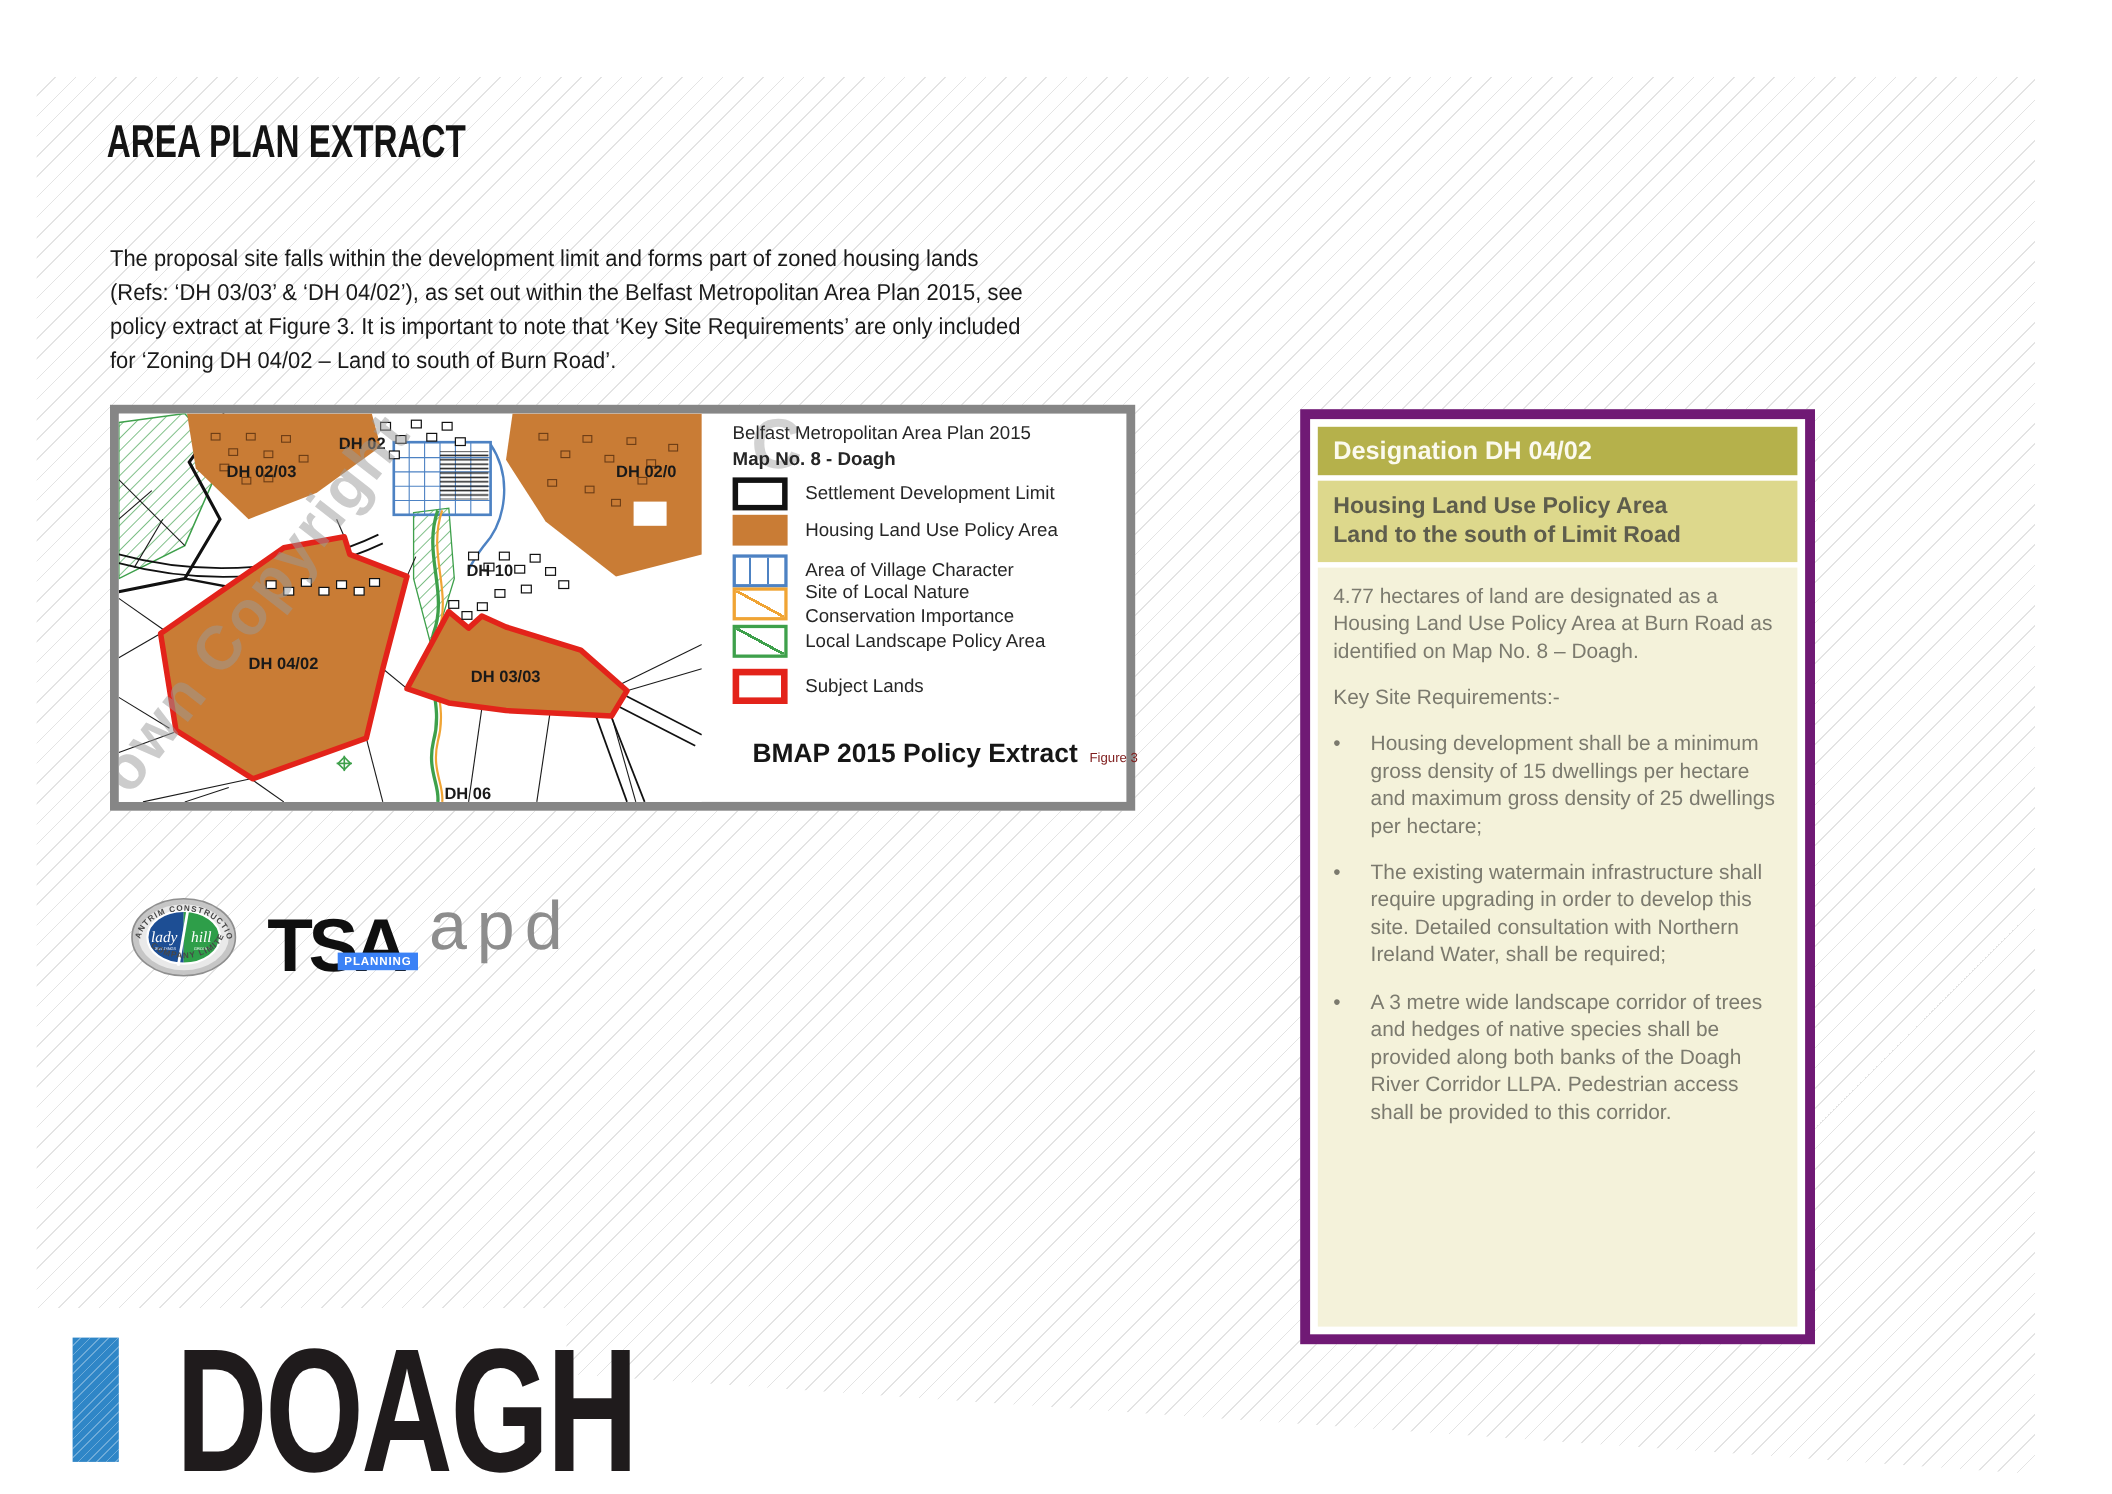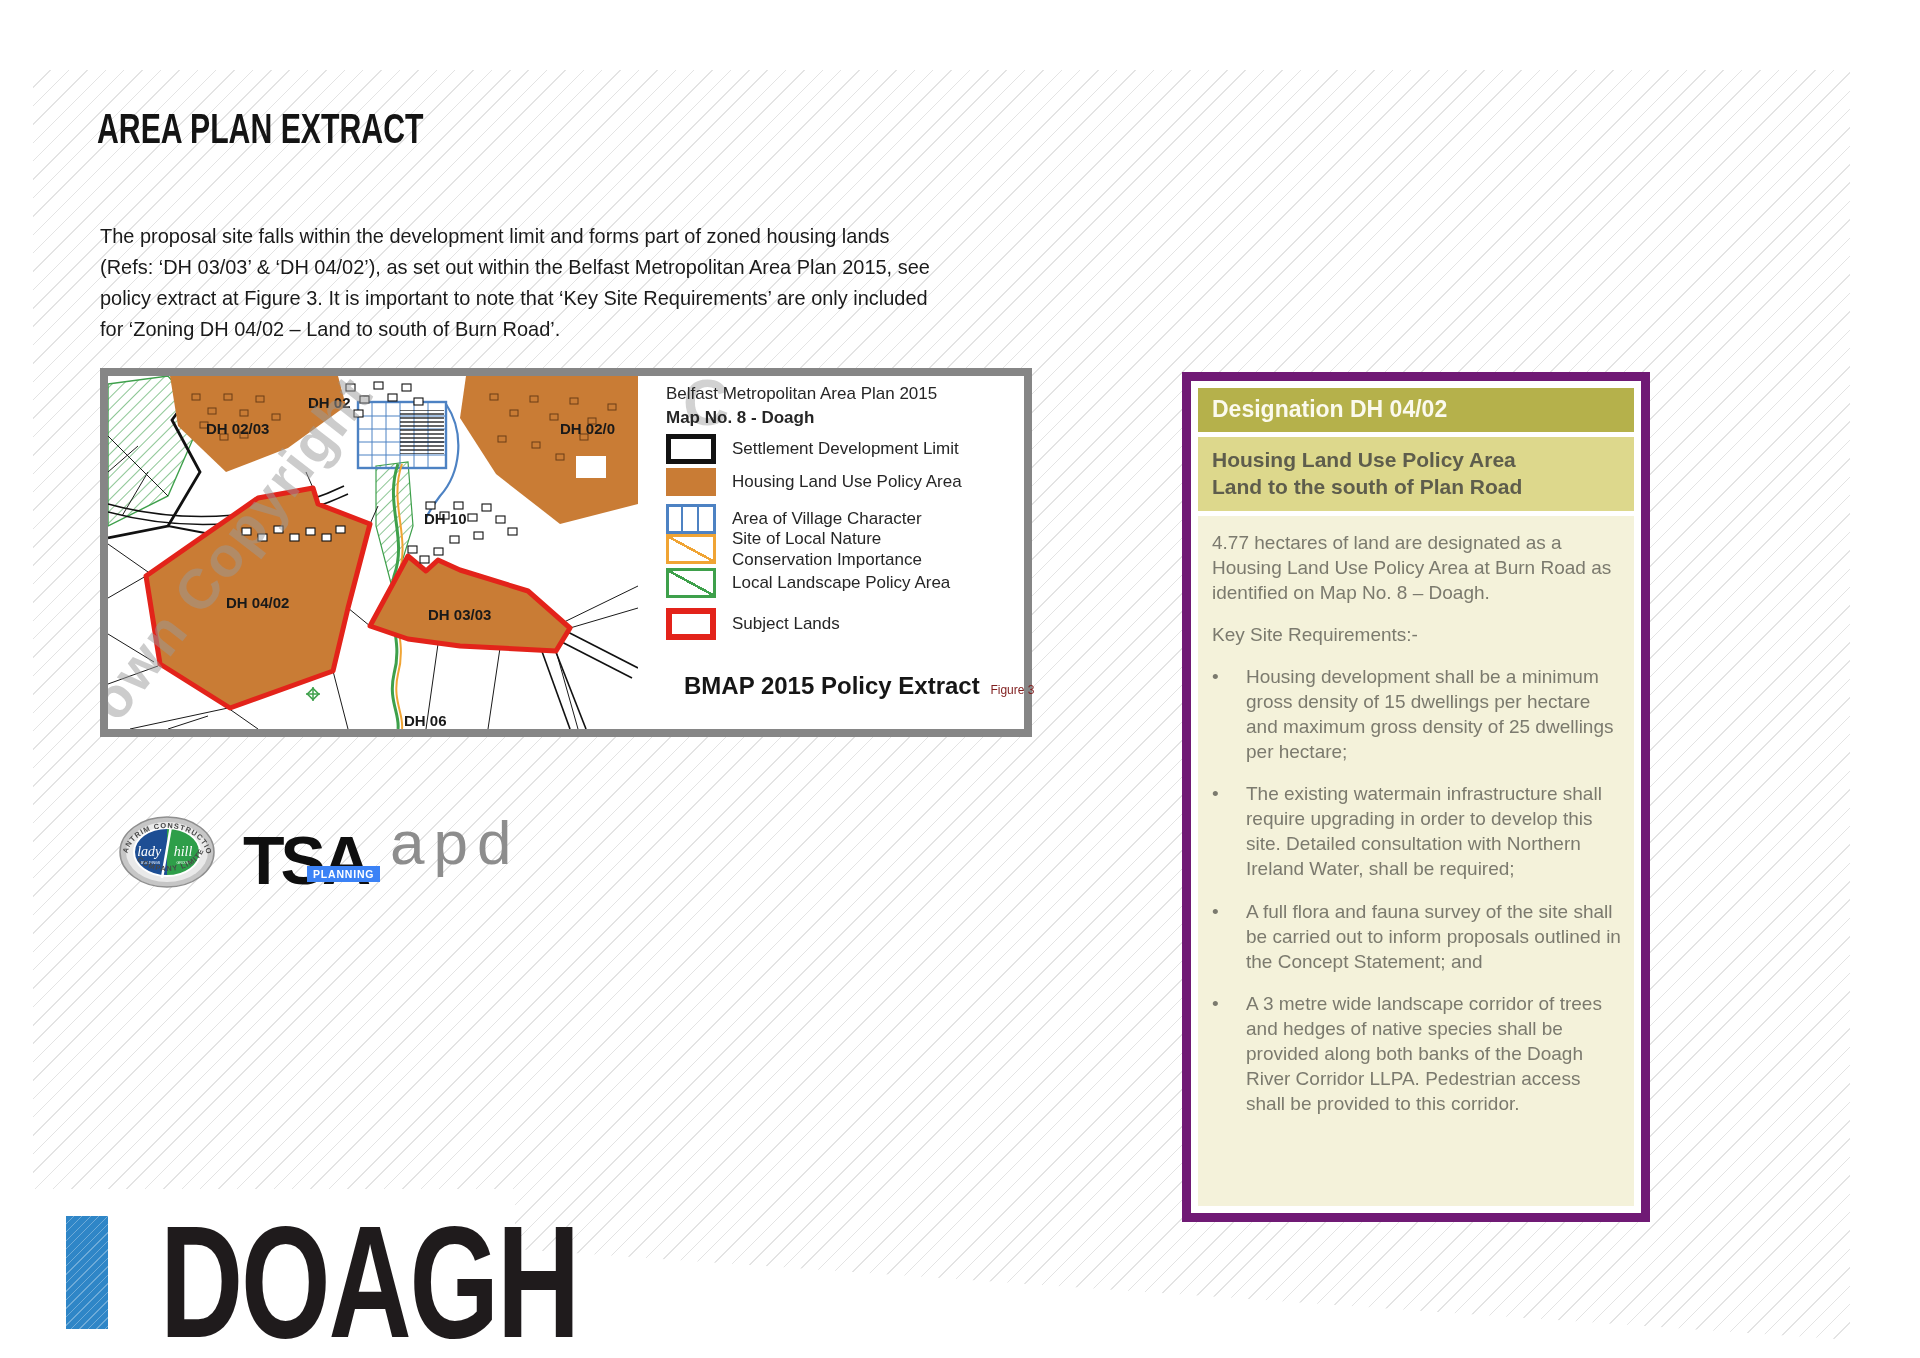--- a/index.html
+++ b/index.html
@@ -286,36 +286,32 @@
         <span class="cap-bold">BMAP 2015 Policy Extract</span>
         <span class="cap-small">Figure 3</span>
       </div>
     </div>
   </div>
 
   <div class="panel">
     <div class="panel-header">Designation DH 04/02</div>
     <div class="panel-sub">
       <div>Housing Land Use Policy Area</div>
-      <div>Land to the south of Plan Road</div>
+      <div>Land to the south of Limit Road</div>
     </div>
     <div class="panel-body">
       <p>4.77 hectares of land are designated as a Housing Land Use Policy Area at Burn Road as identified on Map No. 8 – Doagh.</p>
       <p>Key Site Requirements:-</p>
       <div class="bullet">
         <span class="dot"></span>
         <span class="btext">Housing development shall be a minimum gross density of 15 dwellings per hectare and maximum gross density of 25 dwellings per hectare;</span>
       </div>
       <div class="bullet">
         <span class="dot"></span>
         <span class="btext">The existing watermain infrastructure shall require upgrading in order to develop this site. Detailed consultation with Northern Ireland Water, shall be required;</span>
-      </div>
-      <div class="bullet">
-        <span class="dot"></span>
-        <span class="btext">A full flora and fauna survey of the site shall be carried out to inform proposals outlined in the Concept Statement; and</span>
       </div>
       <div class="bullet">
         <span class="dot"></span>
         <span class="btext">A 3 metre wide landscape corridor of trees and hedges of native species shall be provided along both banks of the Doagh River Corridor LLPA. Pedestrian access shall be provided to this corridor.</span>
       </div>
     </div>
   </div>
 
   <div class="logos">
     <svg class="logo-antrim" width="98" height="76" viewBox="0 0 98 76">

